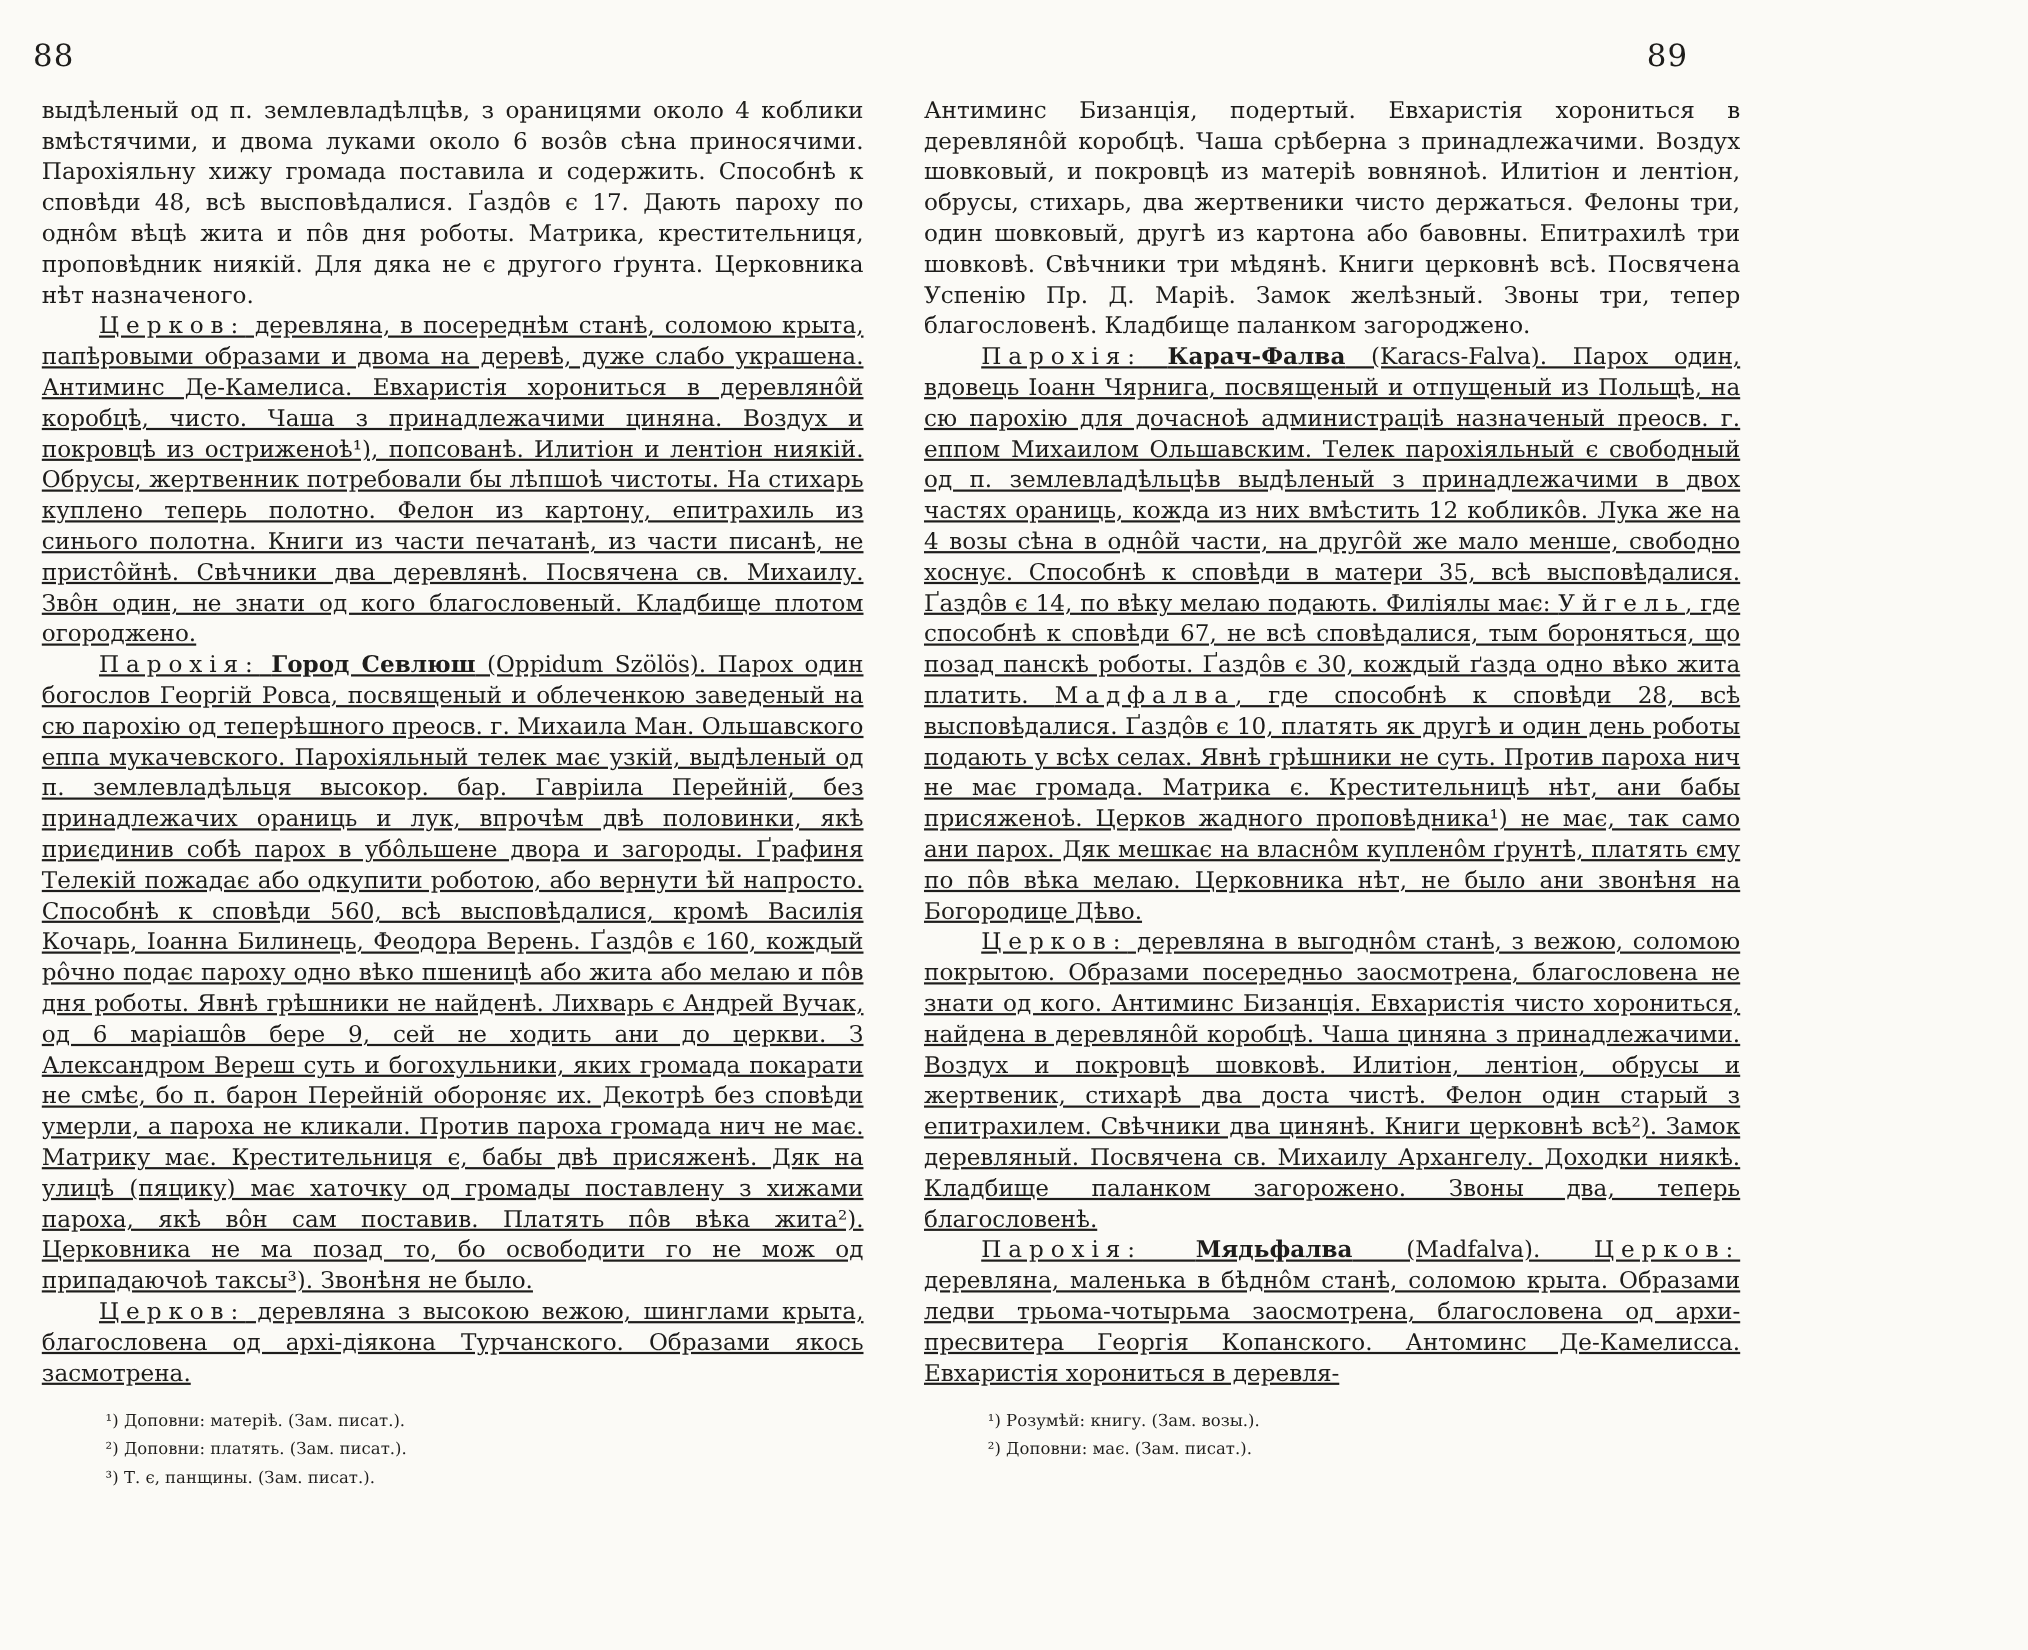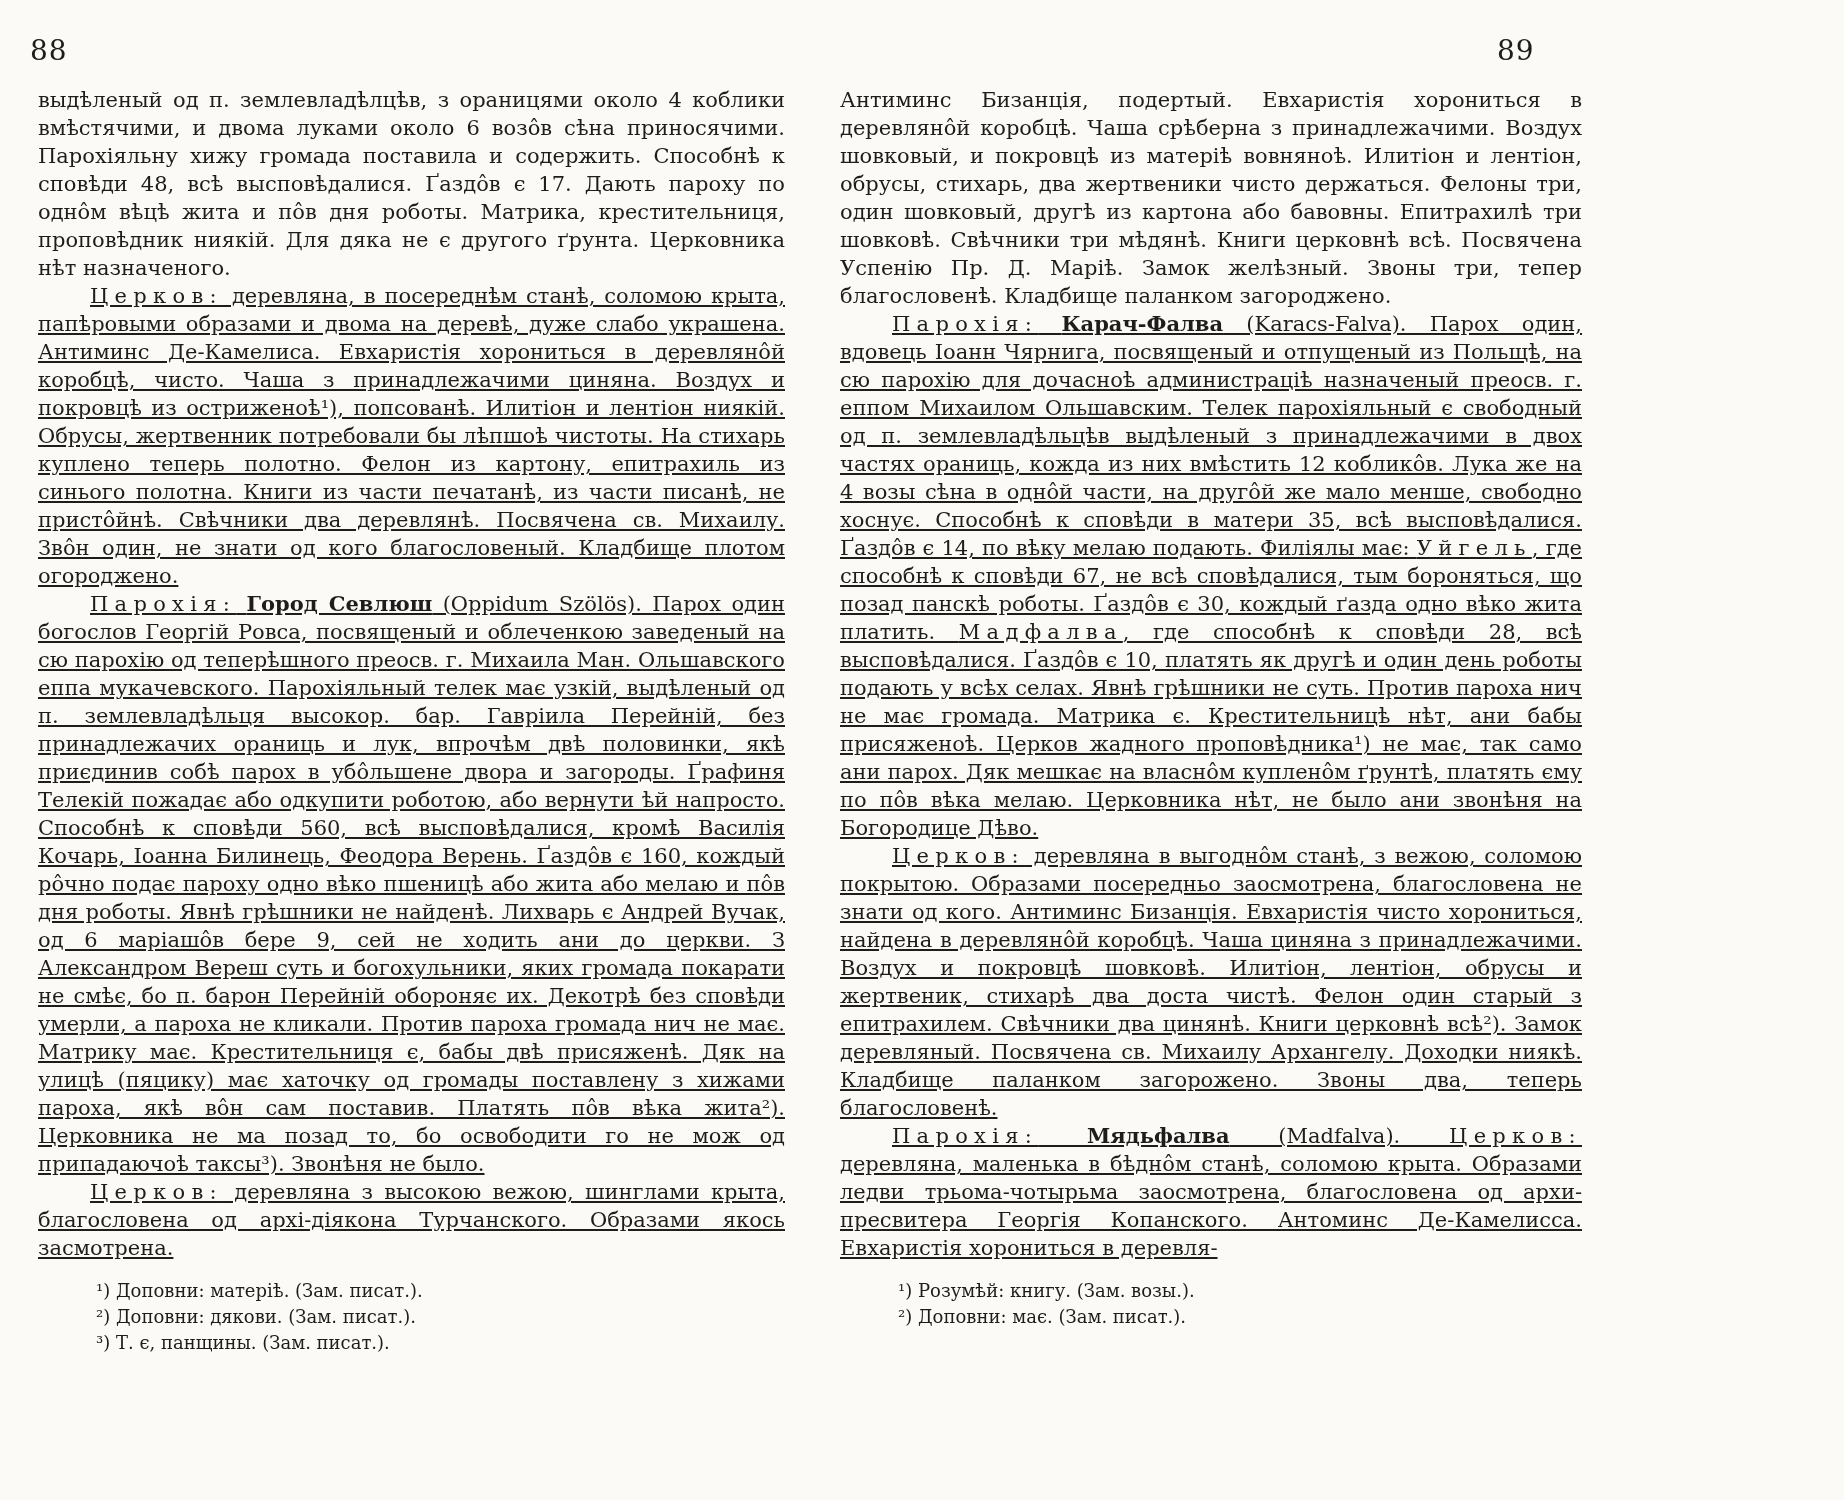--- a/index.html
+++ b/index.html
@@ -36,21 +36,21 @@
 
   .para { margin: 0; }
   .para.indent { text-indent: 52px; text-decoration: underline; }
 
   .seg-normal { }
   .seg-bold { font-weight: bold; }
   .seg-spaced { letter-spacing: 0.30em; }
 
   .footnotes {
     margin-top: 16px;
-    font-size: 18px;
+    font-size: 15px;
     line-height: 26px;
     padding-left: 58px;
     text-align: left;
   }
   .footnote { white-space: nowrap; }
 </style>
 </head>
 <body>
 
 <div class="pagenum" id="pn-left">88</div>
@@ -59,21 +59,21 @@
 
 <div class="textcol" id="col-left">
   <div>
       <p class="para"><span class="seg-normal">выдѣленый од п. землевладѣлцѣв, з ораницями около 4 коблики вмѣстячими, и двома луками около 6 возôв сѣна приносячими. Парохіяльну хижу громада поставила и содержить. Способнѣ к сповѣди 48, всѣ высповѣдалися. Ґаздôв є 17. Дають пароху по однôм вѣцѣ жита и пôв дня роботы. Матрика, крестительниця, проповѣдник ниякій. Для дяка не є другого ґрунта. Церковника нѣт назначеного.</span></p>
       <p class="para indent"><span class="seg-spaced">Церков:</span><span class="seg-normal"> деревляна, в посереднѣм станѣ, соломою крыта, папѣровыми образами и двома на деревѣ, дуже слабо украшена. Антиминс Де-Камелиса. Евхаристія хорониться в деревлянôй коробцѣ, чисто. Чаша з принадлежачими циняна. Воздух и покровцѣ из остриженоѣ¹), попсованѣ. Илитіон и лентіон ниякій. Обрусы, жертвенник потребовали бы лѣпшоѣ чистоты. На стихарь куплено теперь полотно. Фелон из картону, епитрахиль из синього полотна. Книги из части печатанѣ, из части писанѣ, не пристôйнѣ. Свѣчники два деревлянѣ. Посвячена св. Михаилу. Звôн один, не знати од кого благословеный. Кладбище плотом огороджено.</span></p>
       <p class="para indent"><span class="seg-spaced">Парохія:</span><span class="seg-normal"> </span><span class="seg-bold">Город Севлюш</span><span class="seg-normal"> (Oppidum Szölös). Парох один богослов Георгій Ровса, посвященый и облеченкою заведеный на сю парохію од теперѣшного преосв. г. Михаила Ман. Ольшавского еппа мукачевского. Парохіяльный телек має узкій, выдѣленый од п. землевладѣльця высокор. бар. Гавріила Перейній, без принадлежачих ораниць и лук, впрочѣм двѣ половинки, якѣ приєдинив собѣ парох в убôльшене двора и загороды. Ґрафиня Телекій пожадає або одкупити роботою, або вернути ѣй напросто. Способнѣ к сповѣди 560, всѣ высповѣдалися, кромѣ Василія Кочарь, Іоанна Билинець, Феодора Верень. Ґаздôв є 160, кождый рôчно подає пароху одно вѣко пшеницѣ або жита або мелаю и пôв дня роботы. Явнѣ грѣшники не найденѣ. Лихварь є Андрей Вучак, од 6 маріашôв бере 9, сей не ходить ани до церкви. З Александром Вереш суть и богохульники, яких громада покарати не смѣє, бо п. барон Перейній обороняє их. Декотрѣ без сповѣди умерли, а пароха не кликали. Против пароха громада нич не має. Матрику має. Крестительниця є, бабы двѣ присяженѣ. Дяк на улицѣ (пяцику) має хаточку од громады поставлену з хижами пароха, якѣ вôн сам поставив. Платять пôв вѣка жита²). Церковника не ма позад то, бо освободити го не мож од припадаючоѣ таксы³). Звонѣня не было.</span></p>
       <p class="para indent"><span class="seg-spaced">Церков:</span><span class="seg-normal"> деревляна з высокою вежою, шинглами крыта, благословена од архі-діякона Турчанского. Образами якось засмотрена.</span></p>
     </div>
   <div class="footnotes">
       <div class="footnote">¹) Доповни: матеріѣ. (Зам. писат.).</div>
-      <div class="footnote">²) Доповни: дякови. (Зам. писат.).</div>
+      <div class="footnote">²) Доповни: платять. (Зам. писат.).</div>
       <div class="footnote">³) Т. є, панщины. (Зам. писат.).</div>
     </div>
 </div>
 
 <div class="textcol" id="col-right">
   <div>
       <p class="para"><span class="seg-normal">Антиминс Бизанція, подертый. Евхаристія хорониться в деревлянôй коробцѣ. Чаша срѣберна з принадлежачими. Воздух шовковый, и покровцѣ из матеріѣ вовняноѣ. Илитіон и лентіон, обрусы, стихарь, два жертвеники чисто держаться. Фелоны три, один шовковый, другѣ из картона або бавовны. Епитрахилѣ три шовковѣ. Свѣчники три мѣдянѣ. Книги церковнѣ всѣ. Посвячена Успенію Пр. Д. Маріѣ. Замок желѣзный. Звоны три, тепер благословенѣ. Кладбище паланком загороджено.</span></p>
       <p class="para indent"><span class="seg-spaced">Парохія:</span><span class="seg-normal"> </span><span class="seg-bold">Карач-Фалва</span><span class="seg-normal"> (Karacs-Falva). Парох один, вдовець Іоанн Чярнига, посвященый и отпущеный из Польщѣ, на сю парохію для дочасноѣ администраціѣ назначеный преосв. г. еппом Михаилом Ольшавским. Телек парохіяльный є свободный од п. землевладѣльцѣв выдѣленый з принадлежачими в двох частях ораниць, кожда из них вмѣстить 12 кобликôв. Лука же на 4 возы сѣна в однôй части, на другôй же мало менше, свободно хоснує. Способнѣ к сповѣди в матери 35, всѣ высповѣдалися. Ґаздôв є 14, по вѣку мелаю подають. Филіялы має: </span><span class="seg-spaced">Уйгель</span><span class="seg-normal">, где способнѣ к сповѣди 67, не всѣ сповѣдалися, тым бороняться, що позад панскѣ роботы. Ґаздôв є 30, кождый ґазда одно вѣко жита платить. </span><span class="seg-spaced">Мадфалва</span><span class="seg-normal">, где способнѣ к сповѣди 28, всѣ высповѣдалися. Ґаздôв є 10, платять як другѣ и один день роботы подають у всѣх селах. Явнѣ грѣшники не суть. Против пароха нич не має громада. Матрика є. Крестительницѣ нѣт, ани бабы присяженоѣ. Церков жадного проповѣдника¹) не має, так само ани парох. Дяк мешкає на власнôм купленôм ґрунтѣ, платять єму по пôв вѣка мелаю. Церковника нѣт, не было ани звонѣня на Богородице Дѣво.</span></p>
       <p class="para indent"><span class="seg-spaced">Церков:</span><span class="seg-normal"> деревляна в выгоднôм станѣ, з вежою, соломою покрытою. Образами посередньо заосмотрена, благословена не знати од кого. Антиминс Бизанція. Евхаристія чисто хорониться, найдена в деревлянôй коробцѣ. Чаша циняна з принадлежачими. Воздух и покровцѣ шовковѣ. Илитіон, лентіон, обрусы и жертвеник, стихарѣ два доста чистѣ. Фелон один старый з епитрахилем. Свѣчники два цинянѣ. Книги церковнѣ всѣ²). Замок деревляный. Посвячена св. Михаилу Архангелу. Доходки ниякѣ. Кладбище паланком загорожено. Звоны два, теперь благословенѣ.</span></p>
       <p class="para indent"><span class="seg-spaced">Парохія:</span><span class="seg-normal"> </span><span class="seg-bold">Мядьфалва</span><span class="seg-normal"> (Madfalva). </span><span class="seg-spaced">Церков:</span><span class="seg-normal"> деревляна, маленька в бѣднôм станѣ, соломою крыта. Образами ледви трьома-чотырьма заосмотрена, благословена од архи-пресвитера Георгія Копанского. Антоминс Де-Камелисса. Евхаристія хорониться в деревля-</span></p>

